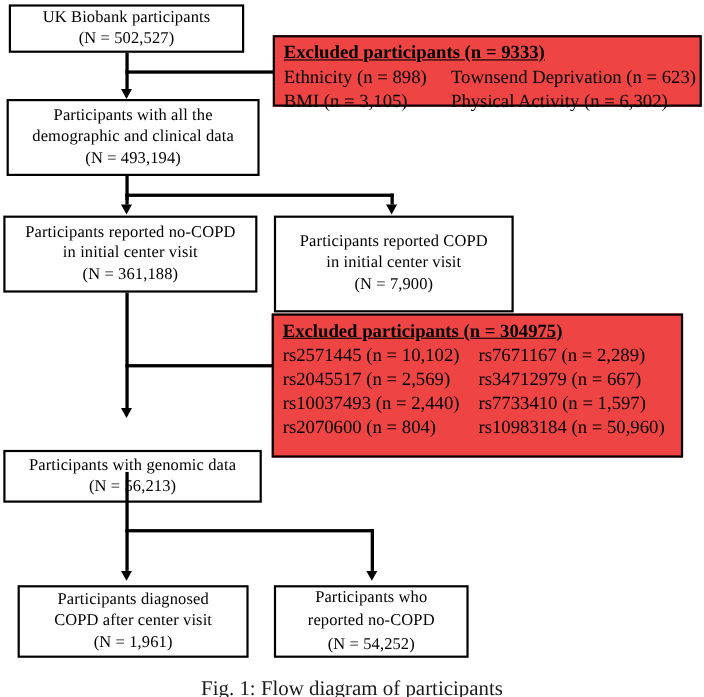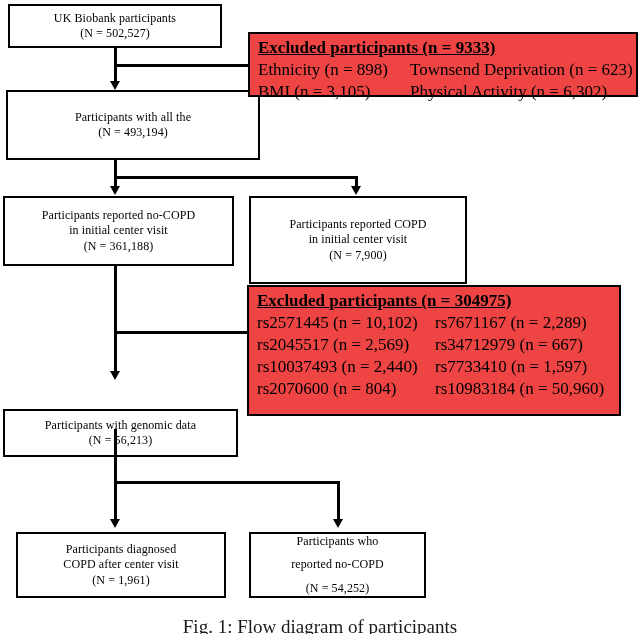--- a/index.html
+++ b/index.html
@@ -20,21 +20,21 @@
     position: absolute;
     box-sizing: border-box;
     border: 2px solid #000000;
     background: #ffffff;
     display: flex;
     flex-direction: column;
     align-items: center;
     justify-content: center;
     text-align: center;
     line-height: 1.28;
-    font-size: 12px;
+    font-size: 15px;
     letter-spacing: 0.1px;
   }
   .box .line { display: block; white-space: nowrap; }
 
   .exbox {
     position: absolute;
     box-sizing: border-box;
     border: 2px solid #000000;
     background: #ef4444;
     text-align: left;
@@ -84,22 +84,23 @@
 </head>
 <body>
 
 <div id="page">
 
   <div class="box" style="left:8px; top:4px; width:214px; height:44px;">
     <span class="line">UK Biobank participants</span>
     <span class="line">(N = 502,527)</span>
   </div>
 
-  <div class="box" style="left:6px; top:90px; width:254px; height:70px;">
+  <div class="box" style="left:6px; top:90px; width:230px; height:70px;">
     <span class="line">Participants with all the</span>
+    <span class="line">demographic and clinical data</span>
     <span class="line">(N = 493,194)</span>
   </div>
 
   <div class="box" style="left:3px; top:196px; width:231px; height:70px;">
     <span class="line">Participants reported no-COPD</span>
     <span class="line">in initial center visit</span>
     <span class="line">(N = 361,188)</span>
   </div>
 
   <div class="box" style="left:249px; top:196px; width:218px; height:88px;">

